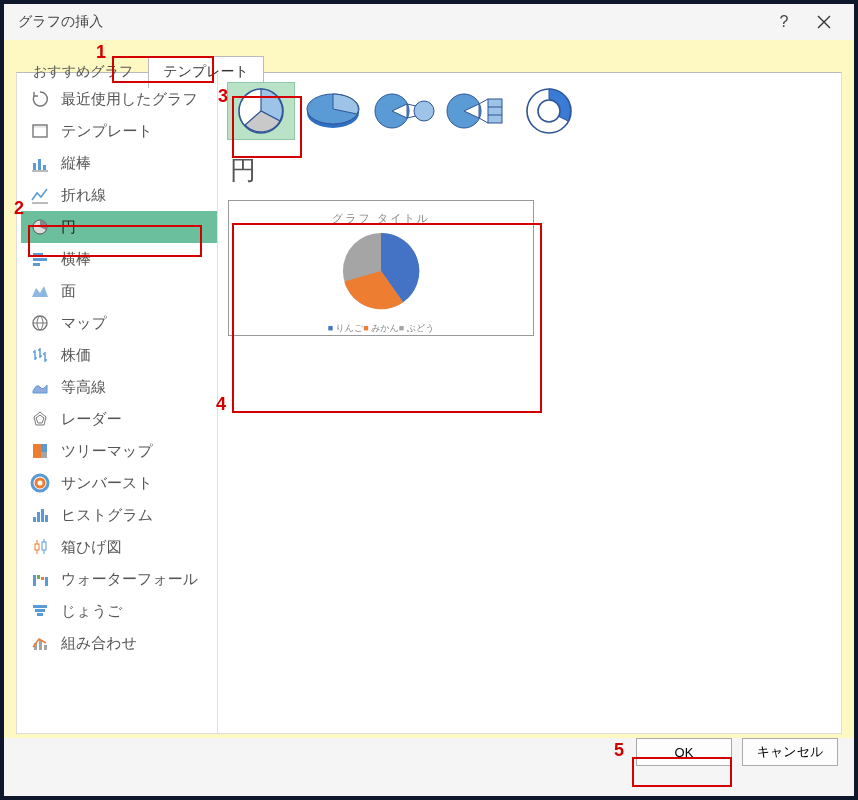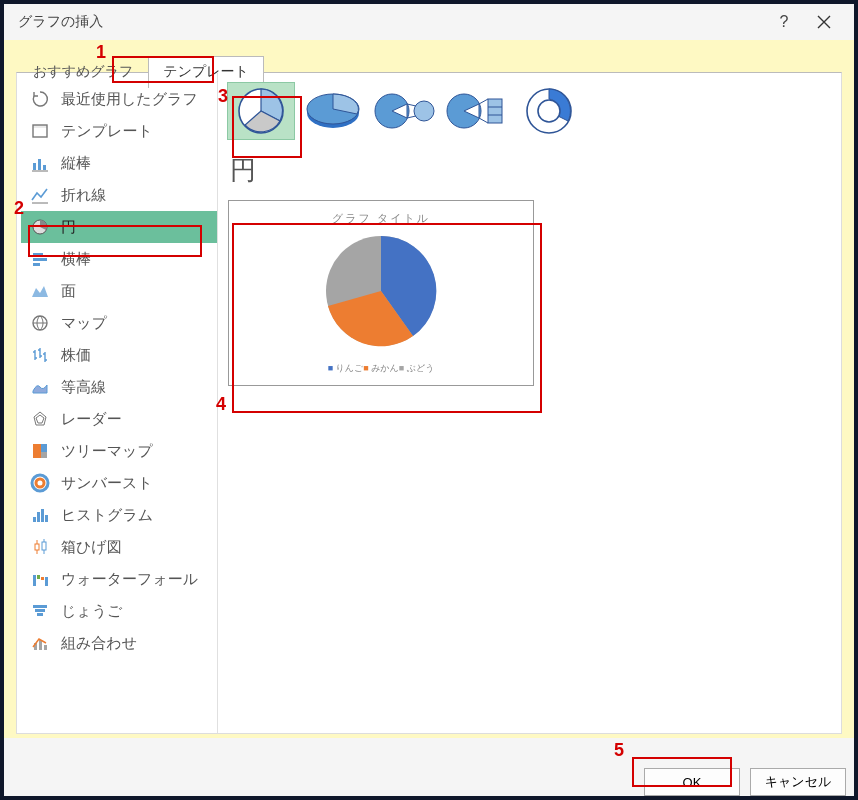--- a/index.html
+++ b/index.html
@@ -105,44 +105,44 @@
     background: #b9e2c6;
     outline: 1px solid #8cc9a4;
   }
   .chart-name {
     font-size: 26px;
     color: #555;
     margin: 6px 0 12px 2px;
   }
   .preview {
     width: 306px;
-    height: 186px;
+    height: 136px;
     background: #fff;
     border: 1px solid #999;
     position: relative;
     display:flex;
     flex-direction:column;
     align-items:center;
     padding-top: 10px;
   }
   .preview-title { font-size: 11px; color: #888; letter-spacing: 2px; }
   .legend { display:flex; gap: 0; font-size: 9px; color:#888; margin-top: 6px;}
   .legend span::before {
     content:"■ ";
   }
   .legend .l1::before { color:#4472c4; }
   .legend .l2::before { color:#ed7d31; }
   .legend .l3::before { color:#a5a5a5; }
   .footer {
     height: 58px;
     display:flex;
-    align-items:flex-end;
+    align-items:flex-start;
     justify-content:flex-end;
     gap: 10px;
-    padding: 0 8px;
+    padding: 0 16px;
     background: #f5f5f5;
   }
   .btn {
     min-width: 96px;
     height: 28px;
     border: 1px solid #aaa;
     background: #fdfdfd;
     cursor:pointer;
     font-size: 13px;
   }

